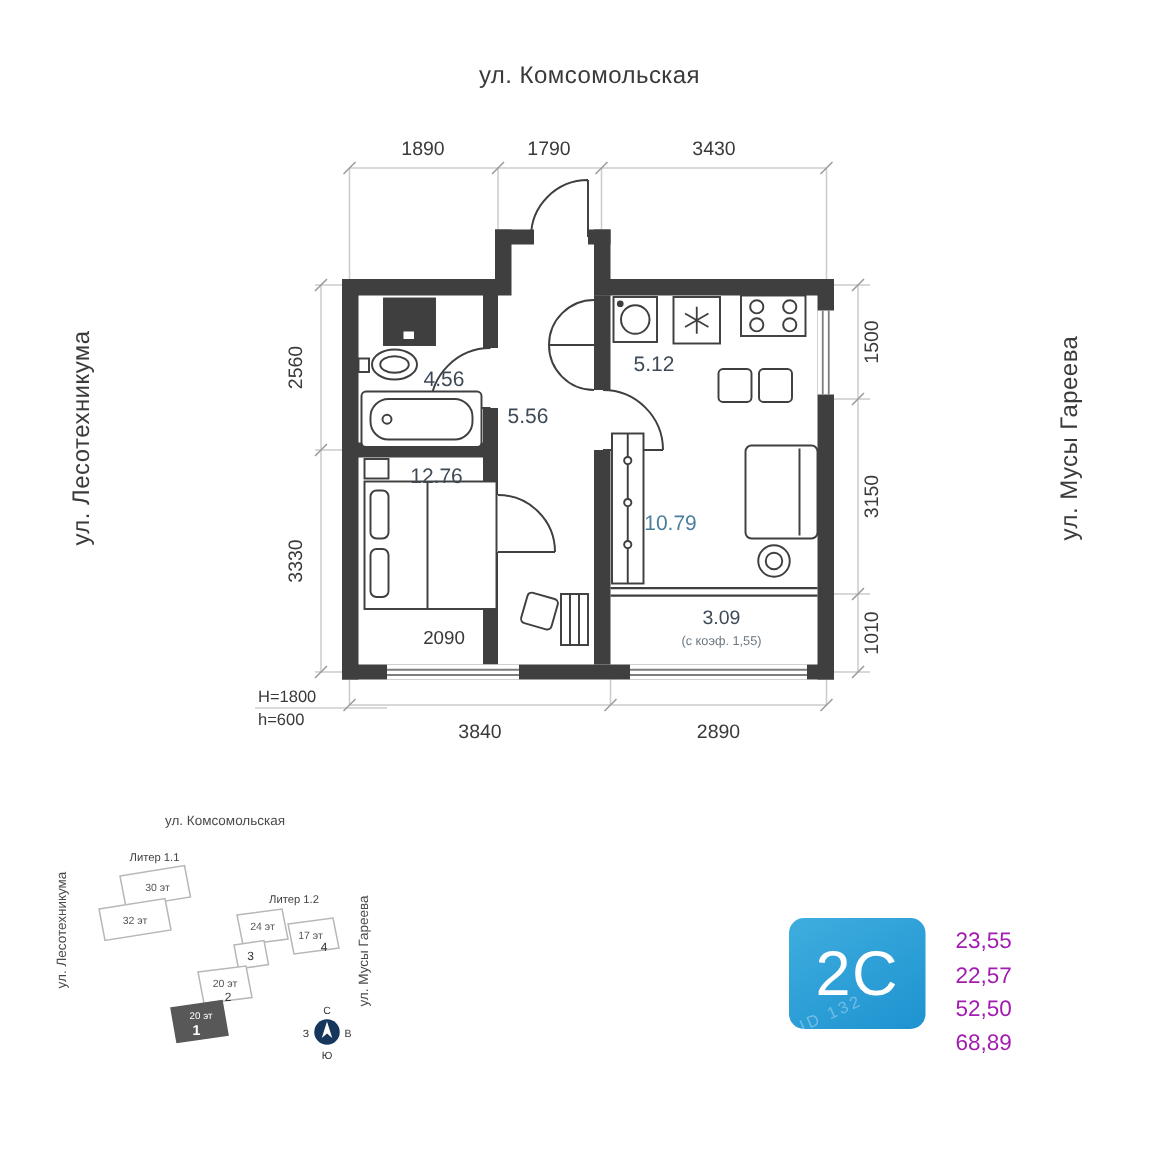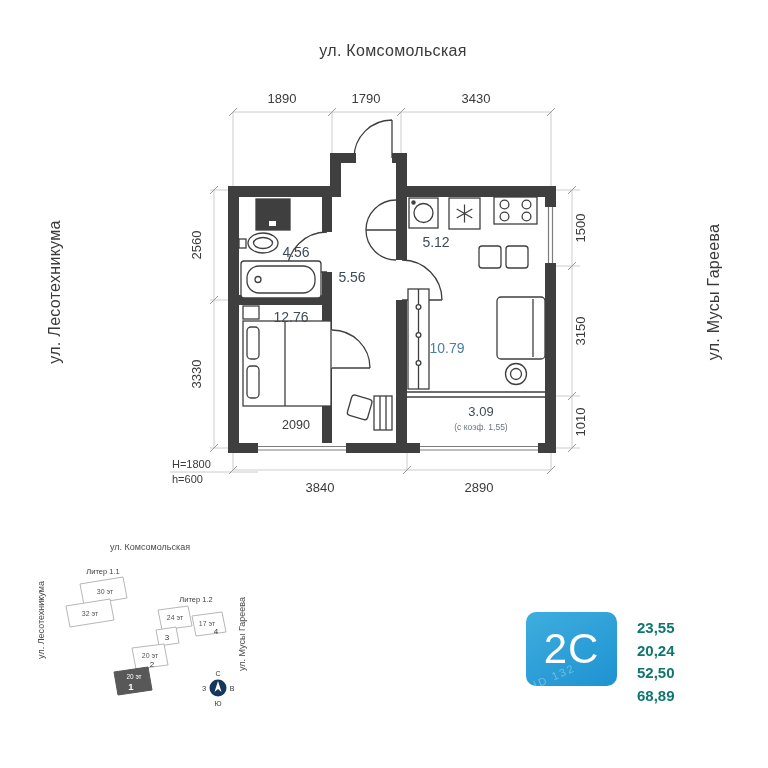--- a/index.html
+++ b/index.html
@@ -16,21 +16,21 @@
   .badge{
     left:526px;top:612px;width:91px;height:74px;border-radius:10px;
     background:linear-gradient(150deg,#3fadde 0%,#1e93d1 100%);
     display:flex;align-items:center;justify-content:center;
     color:#fff;font-size:42px;font-weight:500;letter-spacing:1px;overflow:hidden;
   }
   .badge .wm{
     position:absolute;left:6px;top:58px;transform:rotate(-24deg);
     font-size:11px;font-weight:400;letter-spacing:2px;color:rgba(255,255,255,.32);
   }
-  .areas{left:637px;top:617px;font-size:15px;color:#0f766e;line-height:22.5px;font-weight:bold;}
+  .areas{left:637px;top:617px;font-size:15px;color:#a21caf;line-height:22.5px;}
 </style>
 </head>
 <body>
 
 <div class="abs street street-top">ул. Комсомольская</div>
 <div class="abs street street-left">ул. Лесотехникума</div>
 <div class="abs street street-right">ул. Мусы Гареева</div>
 
 <svg class="abs" style="left:0;top:0" width="768" height="520" viewBox="0 0 768 520">
 
@@ -236,16 +236,16 @@
   </g>
 </svg>
 
 <div class="abs badge">
   <span>2С</span>
   <span class="wm">ID 132</span>
 </div>
 
 <div class="abs areas">
   <div>23,55</div>
-  <div>20,24</div>
+  <div>22,57</div>
   <div>52,50</div>
   <div>68,89</div>
 </div>
 
 </body></html>

